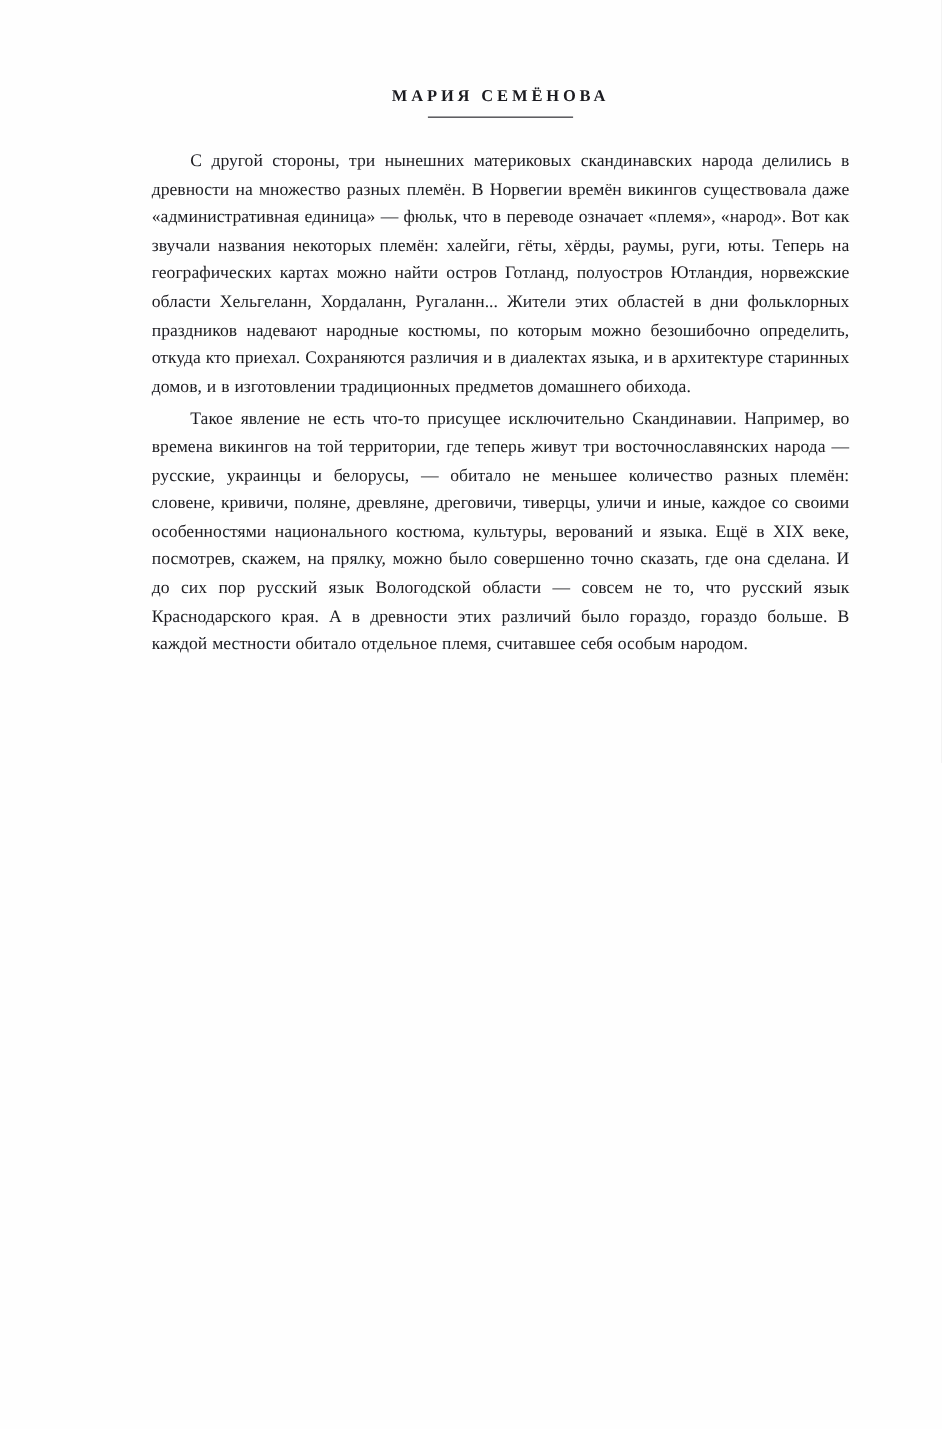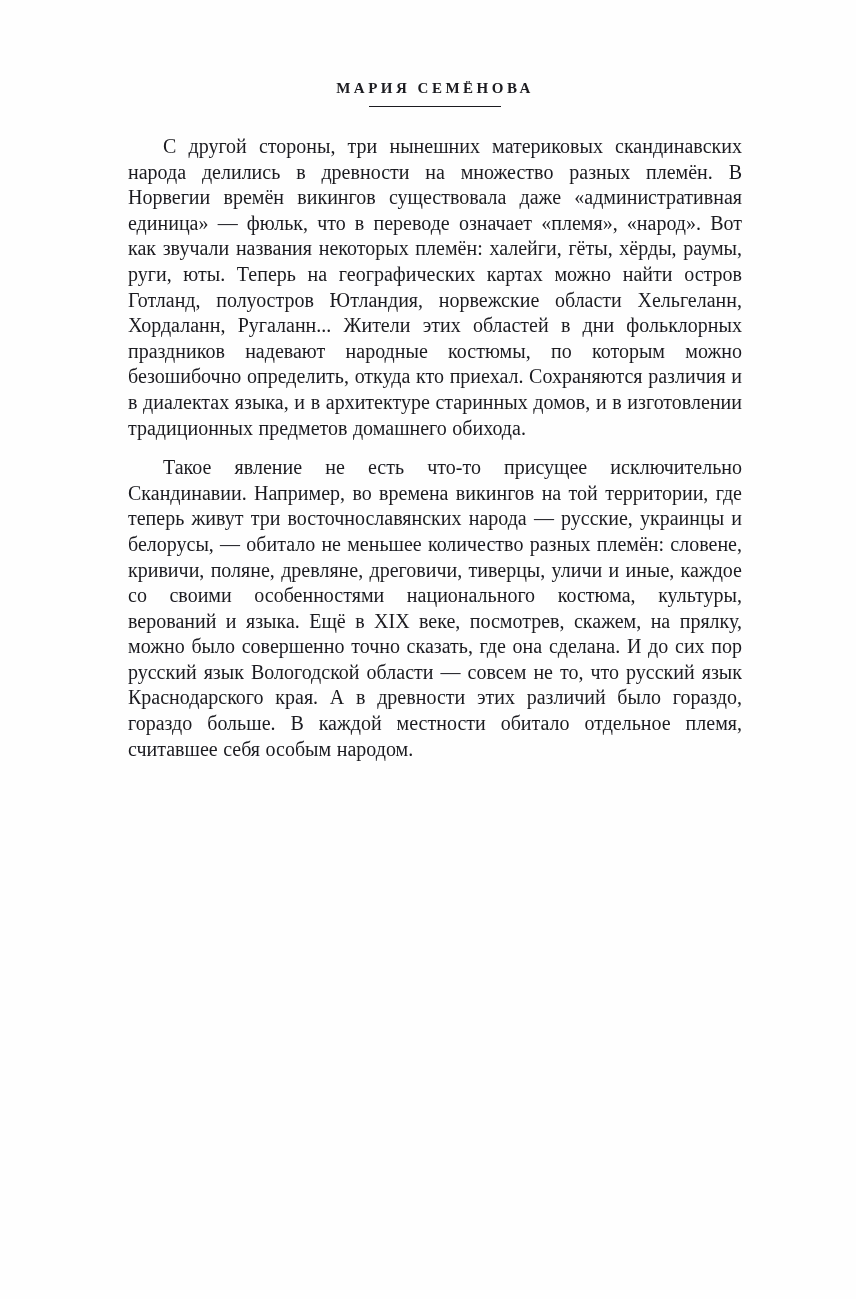--- a/index.html
+++ b/index.html
@@ -13,21 +13,21 @@
     height: 1299px;
     margin: 0 auto;
     background: #fefefe;
     color: #1b1b20;
     font-family: "Liberation Serif", "DejaVu Serif", serif;
     box-sizing: border-box;
     overflow: hidden;
   }
   .text-block {
     position: absolute;
-    left: 114px;
+    left: 134px;
     top: 0;
     width: 642px;
     box-sizing: border-box;
   }
   .running-header {
     margin-top: 80px;
     text-align: center;
     font-size: 15px;
     font-weight: bold;
     letter-spacing: 3.5px;
@@ -36,22 +36,22 @@
   .header-rule {
     width: 132px;
     height: 1px;
     background: #1b1b20;
     margin: 9px auto 0 auto;
   }
   .body-text {
     margin-top: 27px;
   }
   .body-text p {
-    margin: 14px;
-    font-size: 20px;
+    margin: 4px;
+    font-size: 16px;
     line-height: 25.6px;
     text-align: justify;
     text-indent: 35px;
     hyphens: auto;
     -webkit-hyphens: auto;
     word-spacing: 0.5px;
   }
 </style>
 </head>
 <body>

